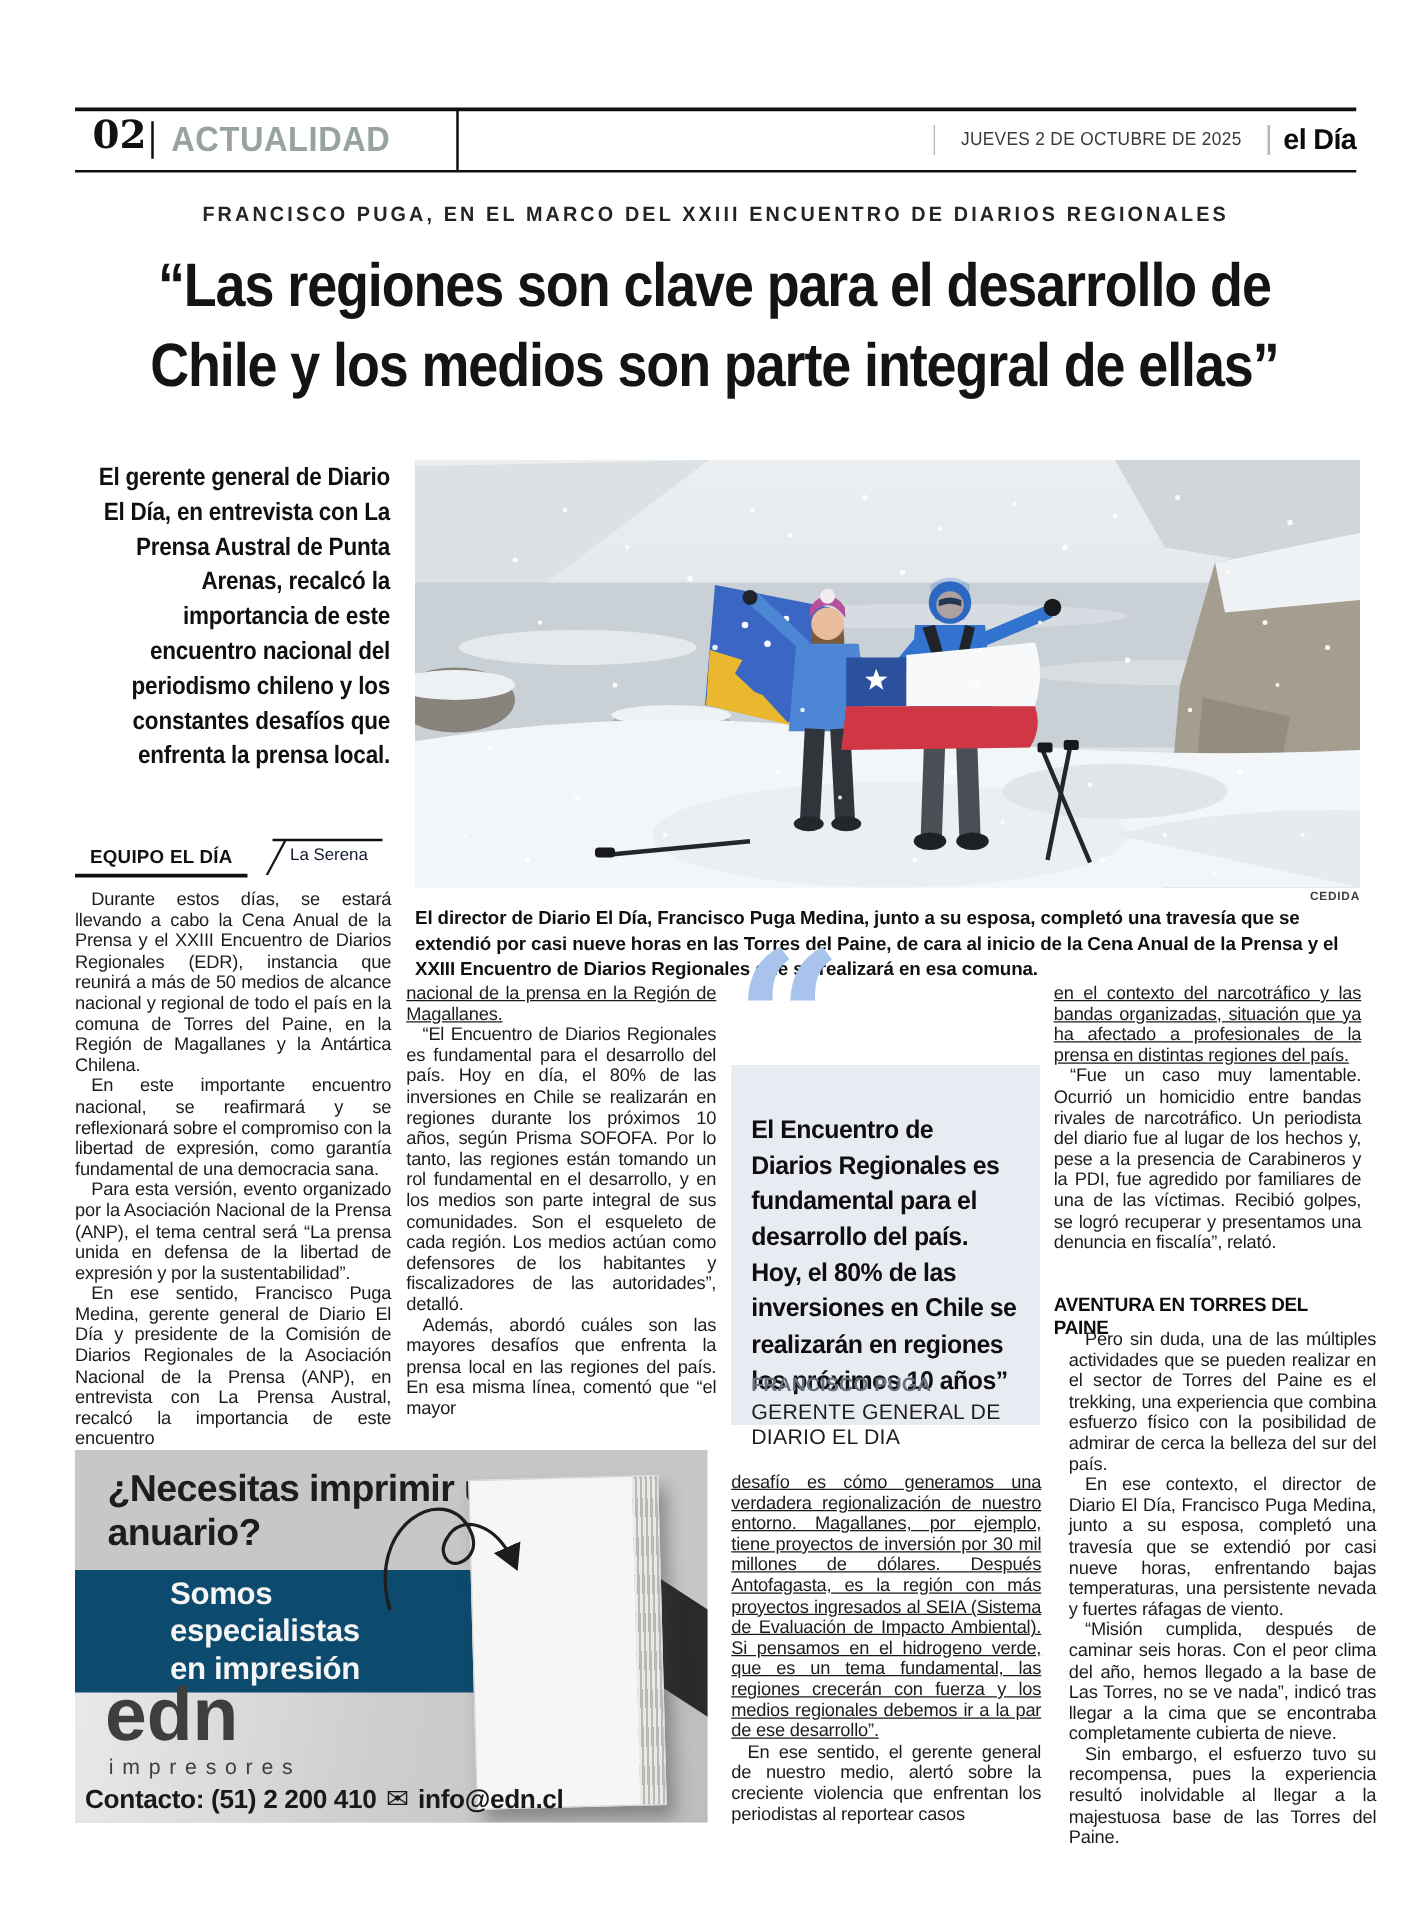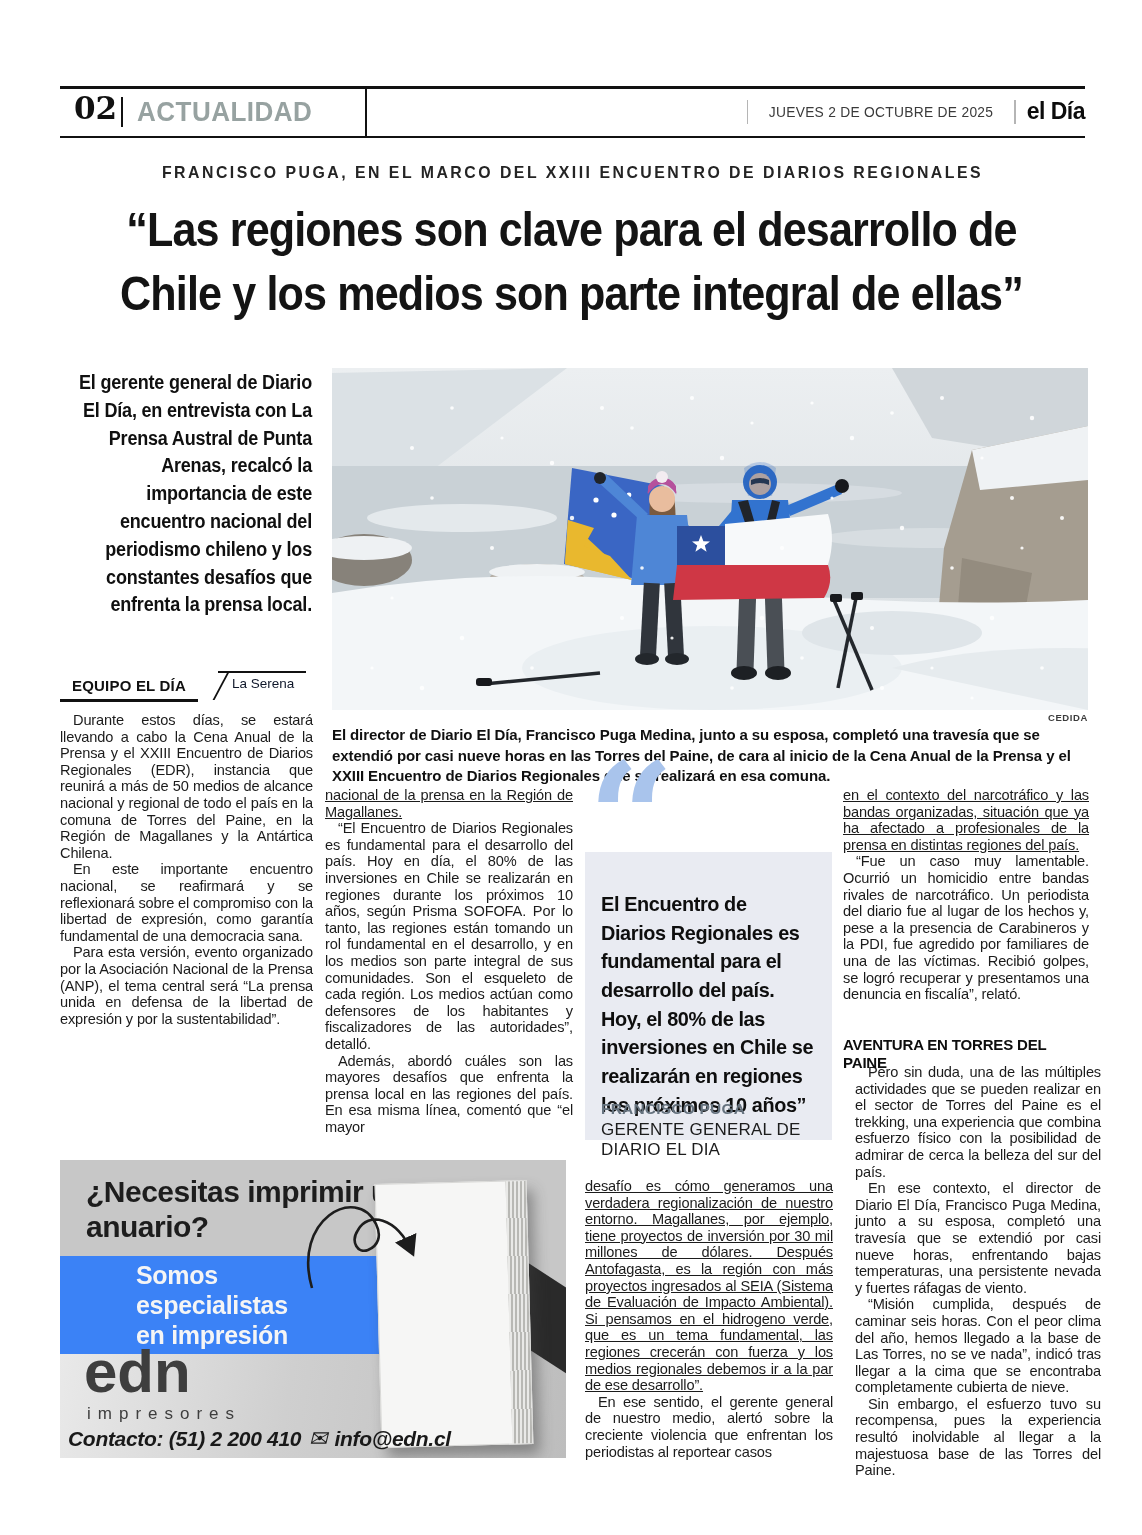--- a/index.html
+++ b/index.html
@@ -75,36 +75,36 @@
   .pq-author { position:absolute; left:16px; top:248px; font-size:15.5px; font-weight:700;
                color:#66737f; letter-spacing:0.2px; }
   .pq-role   { position:absolute; left:16px; top:268px; font-size:17px; color:#1c1c1c; letter-spacing:0.2px; }
   
   .ad { position:absolute; left:60px; top:1160px; width:506px; height:298px;
         background:#c7c7c7; overflow:hidden; }
   .ad-floor { position:absolute; left:0; top:190px; width:506px; height:108px;
         background:linear-gradient(100deg, #e9e9e9 0%, #cfcfcf 45%, #bdbdbd 100%); }
   .ad-headline { position:absolute; left:26px; top:14px; width:330px;
         font-size:30px; font-weight:700; line-height:1.18; color:#1d1d1d; letter-spacing:-0.5px; }
-  .ad-band { position:absolute; left:0; top:96px; width:332px; height:98px; background:#3b82f6; z-index:2;
+  .ad-band { position:absolute; left:0; top:96px; width:332px; height:98px; background:#0c4a6e; z-index:2;
         display:flex; flex-direction:column; justify-content:center; padding-left:76px; box-sizing:border-box; }
   .ad-band div { font-size:25px; font-weight:700; color:#f5f5f5; line-height:1.2; letter-spacing:-0.3px; }
   .ad-shadowband { position:absolute; left:400px; top:150px; width:260px; height:72px;
         background:#2a2a2a; transform:rotate(33deg); z-index:1; }
   .ad-book { position:absolute; left:318px; top:22px; width:150px; height:262px; z-index:3;
         background:#f6f6f5; border:1px solid #d8d8d6; transform:rotate(-1.5deg);
         box-shadow:6px 10px 14px rgba(60,60,60,0.45); }
   .ad-book-edge { position:absolute; right:0; top:0; width:20px; height:100%;
         background:repeating-linear-gradient(90deg,#e9e9e7 0 2px,#b8b8b4 2px 4px); }
   .ad-logo { position:absolute; left:24px; top:182px; font-size:60px; font-weight:700;
         color:#3e3e3e; letter-spacing:0; line-height:1; z-index:4; }
   .ad-logosub { position:absolute; left:27px; top:244px; font-size:17px; color:#3e3e3e;
         letter-spacing:7px; z-index:4; }
   .ad-contact { position:absolute; left:8px; top:266px; font-size:21px; font-weight:700;
-        color:#191919; z-index:4; letter-spacing:-0.3px;font-style:italic; }
+        color:#191919; z-index:4; letter-spacing:-0.3px; }
   .ad-contact .env { font-weight:400; font-size:22px; padding:0 2px; }
   .ad-arrow { position:absolute; left:0; top:0; z-index:3; }
 </style>
 </head>
 <body>
 
 <div id="page">
 
   <div class="rule-top"></div>
   <div class="pageno">02</div>
@@ -259,20 +259,21 @@
       </g>
     </svg>
   </div>
   <div class="credit">CEDIDA</div>
   <div class="caption">El director de Diario El Día, Francisco Puga Medina, junto a su esposa, completó una travesía que se extendió por casi nueve horas en las Torres del Paine, de cara al inicio de la Cena Anual de la Prensa y el XXIII Encuentro de Diarios Regionales que se realizará en esa comuna.</div>
 
   <div class="bodycol col1">
     <p>Durante estos días, se estará llevando a cabo la Cena Anual de la Prensa y el XXIII Encuentro de Diarios Regionales (EDR), instancia que reunirá a más de 50 medios de alcance nacional y regional de todo el país en la comuna de Torres del Paine, en la Región de Magallanes y la Antártica Chilena.</p>
     <p>En este importante encuentro nacional, se reafirmará y se reflexionará sobre el compromiso con la libertad de expresión, como garantía fundamental de una democracia sana.</p>
     <p>Para esta versión, evento organizado por la Asociación Nacional de la Prensa (ANP), el tema central será “La prensa unida en defensa de la libertad de expresión y por la sustentabilidad”.</p>
+    <p>En ese sentido, Francisco Puga Medina, gerente general de Diario El Día y presidente de la Comisión de Diarios Regionales de la Asociación Nacional de la Prensa (ANP), en entrevista con La Prensa Austral, recalcó la importancia de este encuentro</p>
   </div>
 
   <div class="bodycol col2">
     <p class="cont">nacional de la prensa en la Región de Magallanes.</p>
     <p>“El Encuentro de Diarios Regionales es fundamental para el desarrollo del país. Hoy en día, el 80% de las inversiones en Chile se realizarán en regiones durante los próximos 10 años, según Prisma SOFOFA. Por lo tanto, las regiones están tomando un rol fundamental en el desarrollo, y en los medios son parte integral de sus comunidades. Son el esqueleto de cada región. Los medios actúan como defensores de los habitantes y fiscalizadores de las autoridades”, detalló.</p>
     <p>Además, abordó cuáles son las mayores desafíos que enfrenta la prensa local en las regiones del país. En esa misma línea, comentó que “el mayor</p>
   </div>
 
   <div class="pullquote">
     <div class="pq-glyph">“</div>

